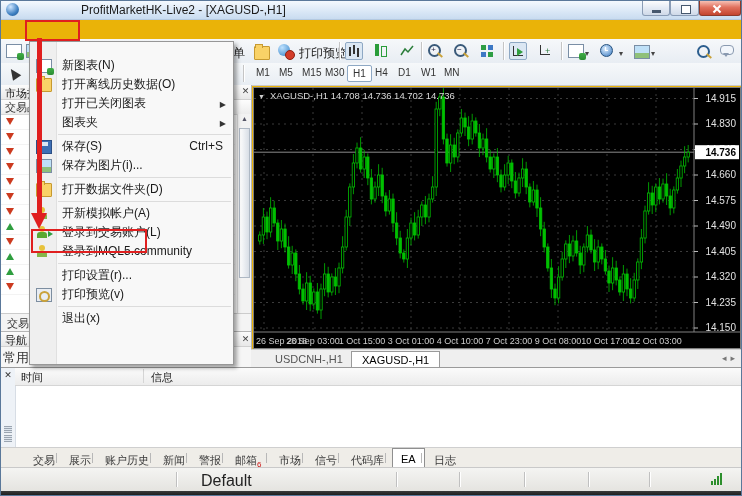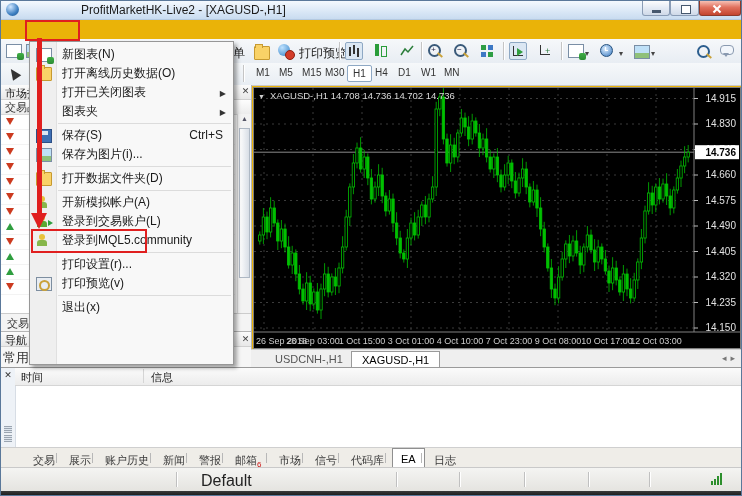--- a/index.html
+++ b/index.html
@@ -81,21 +81,21 @@
   .badge{color:#cc1111;font-size:8px;vertical-align:sub;}
   
   #statusbar{left:0;top:466px;width:742px;height:24px;background:linear-gradient(#f4f4f2,#e4e3df);border-top:1px solid #c9c9c9;font-size:16px;color:#222;padding-left:11px;}
   .st-sep{position:absolute;top:4px;width:1px;height:15px;background:#c0c0c0;box-shadow:1px 0 0 #fff;}
   #conn-icon i{position:absolute;bottom:0;width:2px;background:#2d8f2d;}
   #grip{position:absolute;right:1px;bottom:1px;width:12px;height:12px;
         background:repeating-linear-gradient(135deg,transparent 0 3px,#b0aca3 3px 4px);}
   #bottom-frame{left:0;top:490px;width:742px;height:6px;background:linear-gradient(#3a3a3a,#111);}
   
   #file-menu{left:28px;top:40px;width:205px;height:324px;background:#f8f8f8;border:1px solid #979797;
-             box-shadow:3px 3px 4px rgba(0,0,0,.35);z-index:50;padding-top:3px;box-sizing:border-box;}
+             box-shadow:3px 3px 4px rgba(0,0,0,.35);z-index:50;padding-top:14px;box-sizing:border-box;}
   #file-menu .icol{position:absolute;left:0;top:0;width:26px;height:100%;background:#efefef;border-right:1px solid #e0e0e0;}
   .mi{position:relative;height:19px;font-size:12px;color:#1a1a1a;line-height:19px;}
   .mi .lbl{position:absolute;left:32px;white-space:nowrap;}
   .mi .sc{position:absolute;right:10px;color:#1a1a1a;}
   .mi .sub{position:absolute;right:7px;font-size:8px;color:#333;top:1px;}
   .msep{height:5px;position:relative;}
   .msep i{position:absolute;left:28px;right:2px;top:2px;border-top:1px solid #dcdcdc;}
   .mic{position:absolute;left:6px;top:3px;width:14px;height:12px;}
   
   .ic-folder{background:#f9d267;border:1px solid #c79a30;border-radius:1px;}

